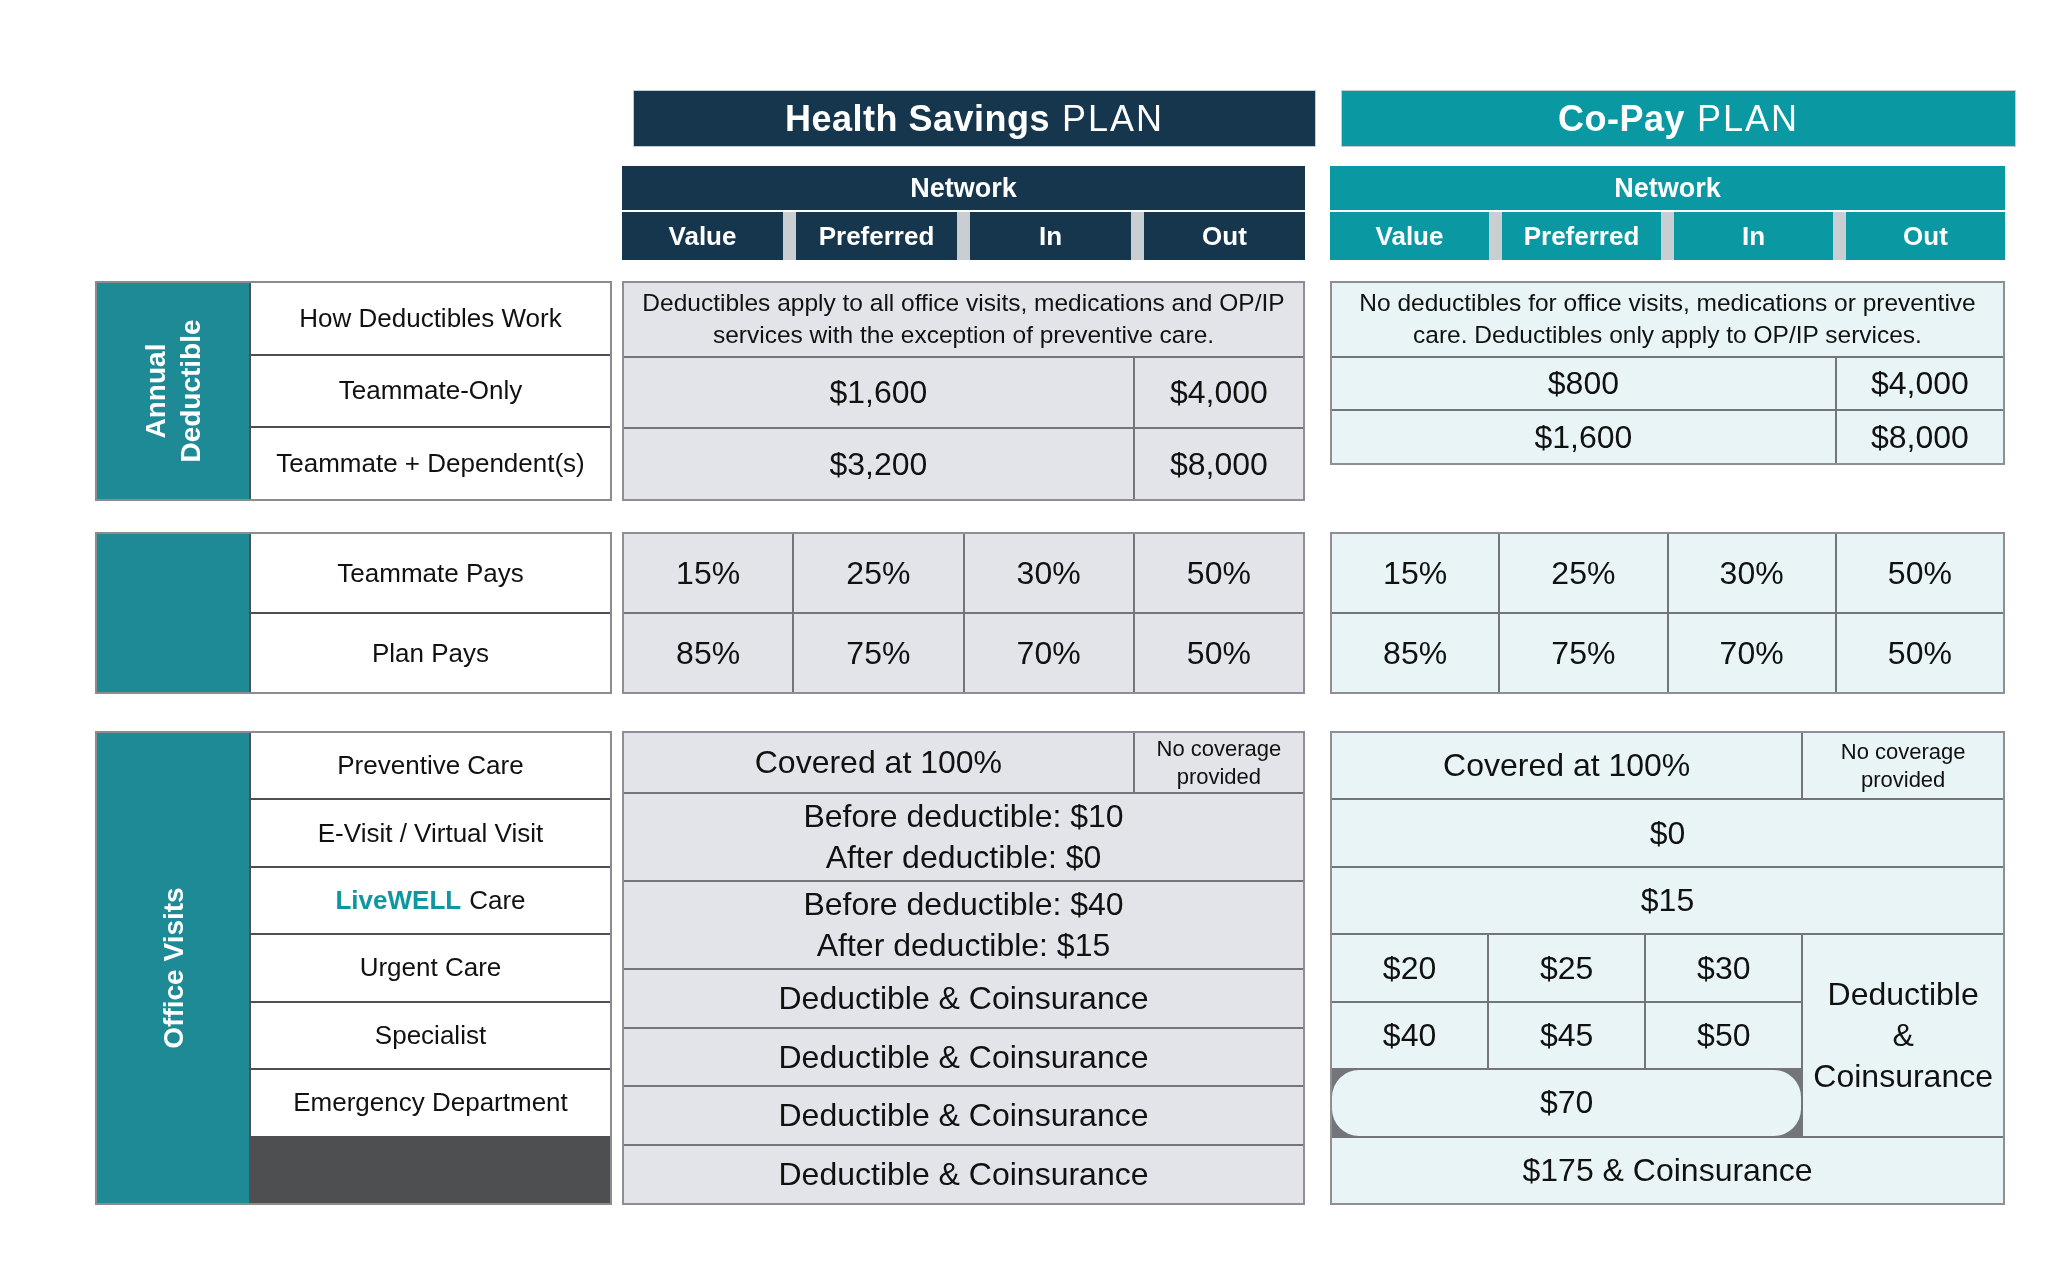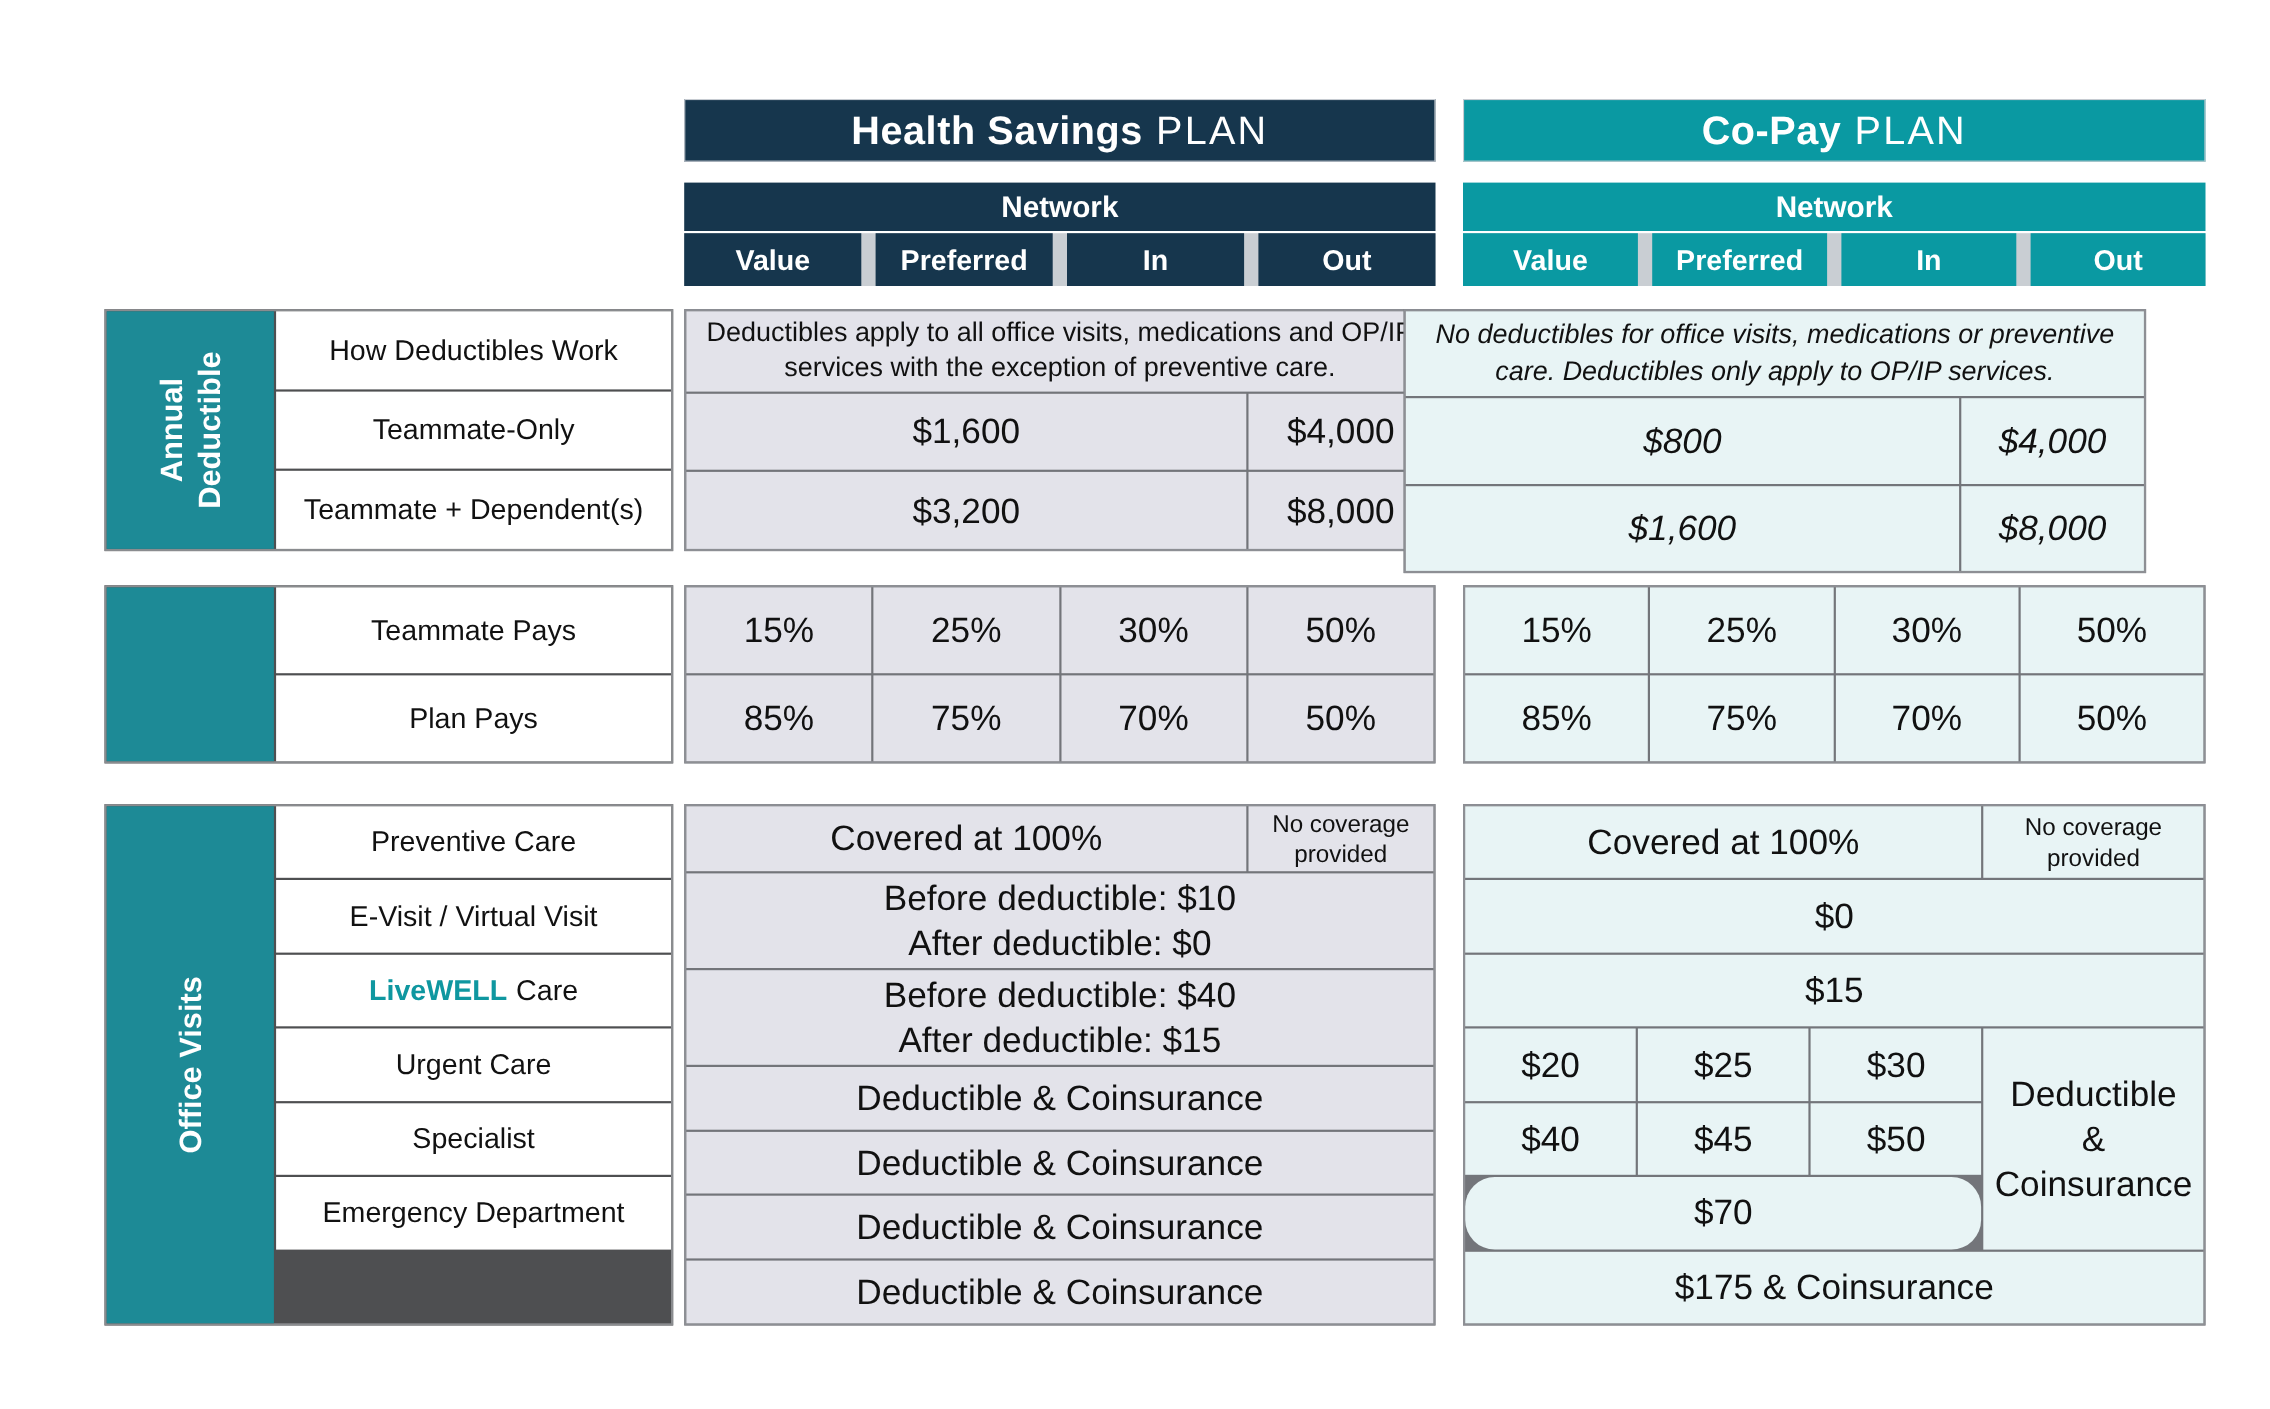--- a/index.html
+++ b/index.html
@@ -5,21 +5,21 @@
   html,body { margin:0; padding:0; background:#ffffff; }
   .page {
     position:relative; width:2064px; height:1281px; background:#ffffff;
     font-family:"Liberation Sans", sans-serif; color:#111;
   }
   .abs { position:absolute; box-sizing:border-box; }
 
   
   .titlebar {
     display:flex; align-items:center; justify-content:center; gap:12px;
-    color:#fff; border:1px solid #c6cbd1;
+    color:#fff; border:1px solid #c6cbd1;margin-left:11px;
   }
   .title-strong { font-weight:bold; font-size:36px; letter-spacing:0.5px; }
   .title-light  { font-weight:normal; font-size:36px; letter-spacing:2px; }
 
   
   .netbar {
     height:44px; display:flex; align-items:center; justify-content:center;
     color:#fff; font-weight:bold; font-size:27px; margin-bottom:2px;
   }
   .colrow { display:grid; grid-template-columns:repeat(4,1fr); gap:13px; background:#c9ced3; height:48px; }
@@ -69,21 +69,21 @@
   .cp-emerg  { grid-area:7 / 1 / 8 / 5; }
 
   
   #hs-title { left:622px; top:90px;  width:683px; height:57px; }
   #cp-title { left:1330px; top:90px; width:675px; height:57px; }
   #hs-head  { left:622px; top:166px; width:683px; }
   #cp-head  { left:1330px; top:166px; width:675px; }
 
   #g1-label { left:95px;  top:281px; width:517px; height:220px; }
   #g1-hs    { left:622px; top:281px; width:683px; height:220px; }
-  #g1-cp    { left:1276px; top:281px; width:675px; height:240px;font-style:italic; }
+  #g1-cp    { left:1330px; top:281px; width:675px; height:184px; }
 
   #g2-label { left:95px;  top:532px; width:517px; height:162px; }
   #g2-hs    { left:622px; top:532px; width:683px; height:162px; }
   #g2-cp    { left:1330px; top:532px; width:675px; height:162px; }
 
   #g3-label { left:95px;  top:731px; width:517px; height:474px; }
   #g3-hs    { left:622px; top:731px; width:683px; height:474px; }
   #g3-cp    { left:1330px; top:731px; width:675px; height:474px; }
 </style>
 </head>

